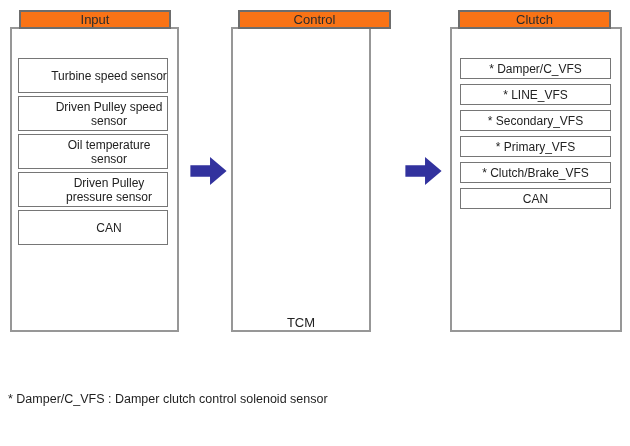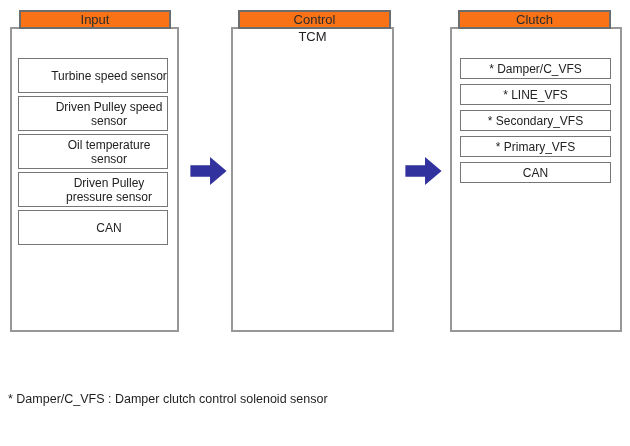--- a/index.html
+++ b/index.html
@@ -6,21 +6,21 @@
   #canvas {
     position:relative; width:630px; height:446px; overflow:hidden;
     background:#ffffff; font-family:"Liberation Sans", sans-serif;
     color:#222222;
   }
   .container {
     position:absolute; box-sizing:border-box; background:#ffffff;
     border:2px solid #979797; top:27px; height:305px; z-index:1;
   }
   #input-container  { left:10px;  width:169px; }
-  #control-container{ left:231px; width:163px; display:flex; align-items:flex-start; justify-content:center; }
+  #control-container{ left:231px; width:140px; display:flex; align-items:flex-end; justify-content:center; }
   #output-container { left:450px; width:172px; }
   .col-header {
     position:absolute; top:10px; height:19px; box-sizing:border-box;
     background:#f97316; border:2px solid #6d6d6d; z-index:2;
     display:flex; align-items:center; justify-content:center;
     font-size:13px; color:#2b2b2b;
   }
   #input-header  { left:19px;  width:152px; }
   #control-header{ left:238px; width:153px; }
   #output-header { left:458px; width:153px; }
@@ -65,20 +65,21 @@
     <div class="item-box">Oil temperature sensor</div>
     <div class="item-box">Driven Pulley pressure sensor</div>
     <div class="item-box">CAN</div>
   </div>
 
   <div class="box-stack" id="output-boxes">
     <div class="item-box">* Damper/C_VFS</div>
     <div class="item-box">* LINE_VFS</div>
     <div class="item-box">* Secondary_VFS</div>
     <div class="item-box">* Primary_VFS</div>
+    <div class="item-box">* Clutch/Brake_VFS</div>
     <div class="item-box">CAN</div>
   </div>
 
   <svg class="flow-arrow" id="arrow-1" viewBox="0 0 36 29">
     <polygon points="0,9 19,9 19,1 35,14.5 19,28 19,20 0,20" fill="#32329e"></polygon>
   </svg>
   <svg class="flow-arrow" id="arrow-2" viewBox="0 0 36 29">
     <polygon points="0,9 19,9 19,1 35,14.5 19,28 19,20 0,20" fill="#32329e"></polygon>
   </svg>
 

